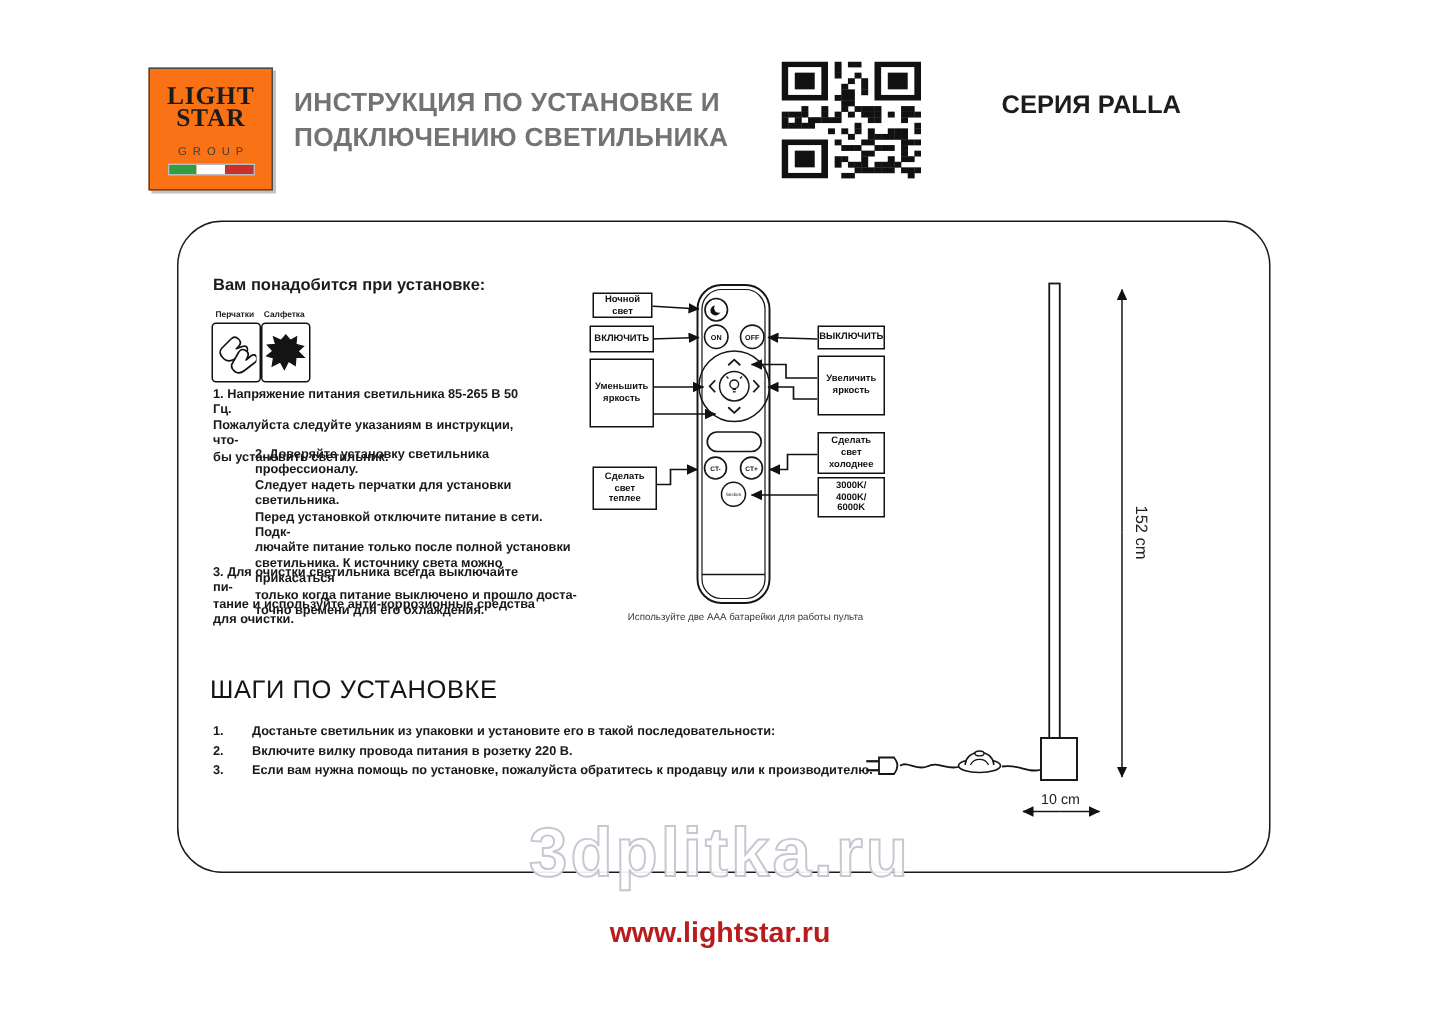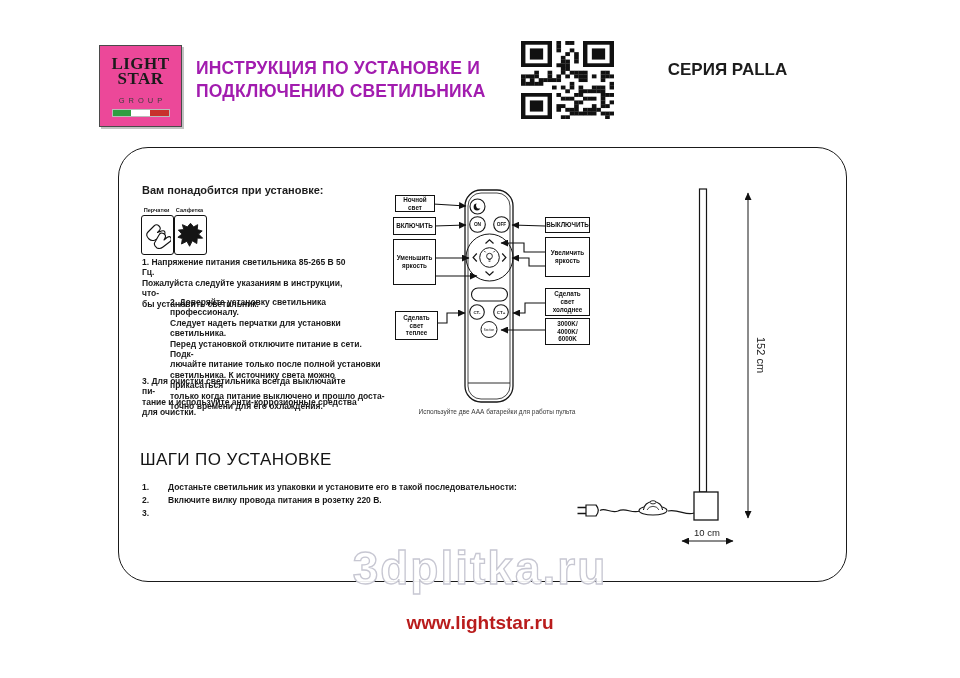--- a/index.html
+++ b/index.html
@@ -2,27 +2,27 @@
 <html><head>
 <meta charset="utf-8">
 <style>
   html,body{margin:0;padding:0;width:960px;height:678px;overflow:hidden;background:#fff;}
   body{position:relative;font-family:"Liberation Sans",sans-serif;color:#1c1c1c;}
   .abs{position:absolute;}
   .pl{white-space:pre-line;}
 
   
   .logo-box{left:99px;top:45px;width:81px;height:80px;border:1px solid #4a4a4a;
-    box-shadow:2px 2px 0 rgba(120,120,120,.45);background:#ec4899;
+    box-shadow:2px 2px 0 rgba(120,120,120,.45);background:#f97316;
     display:flex;flex-direction:column;align-items:center;justify-content:center;}
   .logo-word{font-family:"Liberation Serif",serif;font-weight:700;font-size:17px;line-height:15px;color:#1b1b1b;letter-spacing:.5px;}
   .logo-group{font-size:7.5px;letter-spacing:4px;color:#3c3c3c;margin-top:10px;margin-left:4px;}
   .logo-flag{width:56px;height:6px;margin-top:4px;display:flex;border:.5px solid #bbb;}
   .logo-flag div{flex:1;}
-  .page-title{left:196px;top:57px;width:340px;font-size:17.5px;font-weight:700;line-height:23px;color:#a21caf;letter-spacing:.2px;}
+  .page-title{left:196px;top:57px;width:340px;font-size:17.5px;font-weight:700;line-height:23px;color:#737373;letter-spacing:.2px;}
   .head-right{left:635px;top:60px;width:185px;text-align:center;}
   .series{font-size:17px;font-weight:700;}
   .article{font-size:17px;font-weight:700;margin-top:7px;}
 
   
   .main-box{left:118px;top:147px;width:727px;height:433px;border:1.4px solid #1a1a1a;border-radius:30px;background:#fff;}
 
   .need-heading{left:142px;top:184px;font-size:11px;font-weight:700;}
   .tool-label{font-size:5.6px;font-weight:700;text-align:center;}
   .tool-box{width:31px;height:38px;border:1.4px solid #111;border-radius:3px;background:#fff;
@@ -365,17 +365,18 @@
   <div class="step-row">
     <div class="step-num">1.</div>
     <div>Достаньте светильник из упаковки и установите его в такой последовательности:</div>
   </div>
   <div class="step-row">
     <div class="step-num">2.</div>
     <div>Включите вилку провода питания в розетку 220 В.</div>
   </div>
   <div class="step-row">
     <div class="step-num">3.</div>
+    <div>Если вам нужна помощь по установке, пожалуйста обратитесь к продавцу или к производителю.</div>
   </div>
 </div>
 
 <div class="abs watermark">3dplitka.ru</div>
 <div class="abs footer-url">www.lightstar.ru</div>
 
 </body></html>

